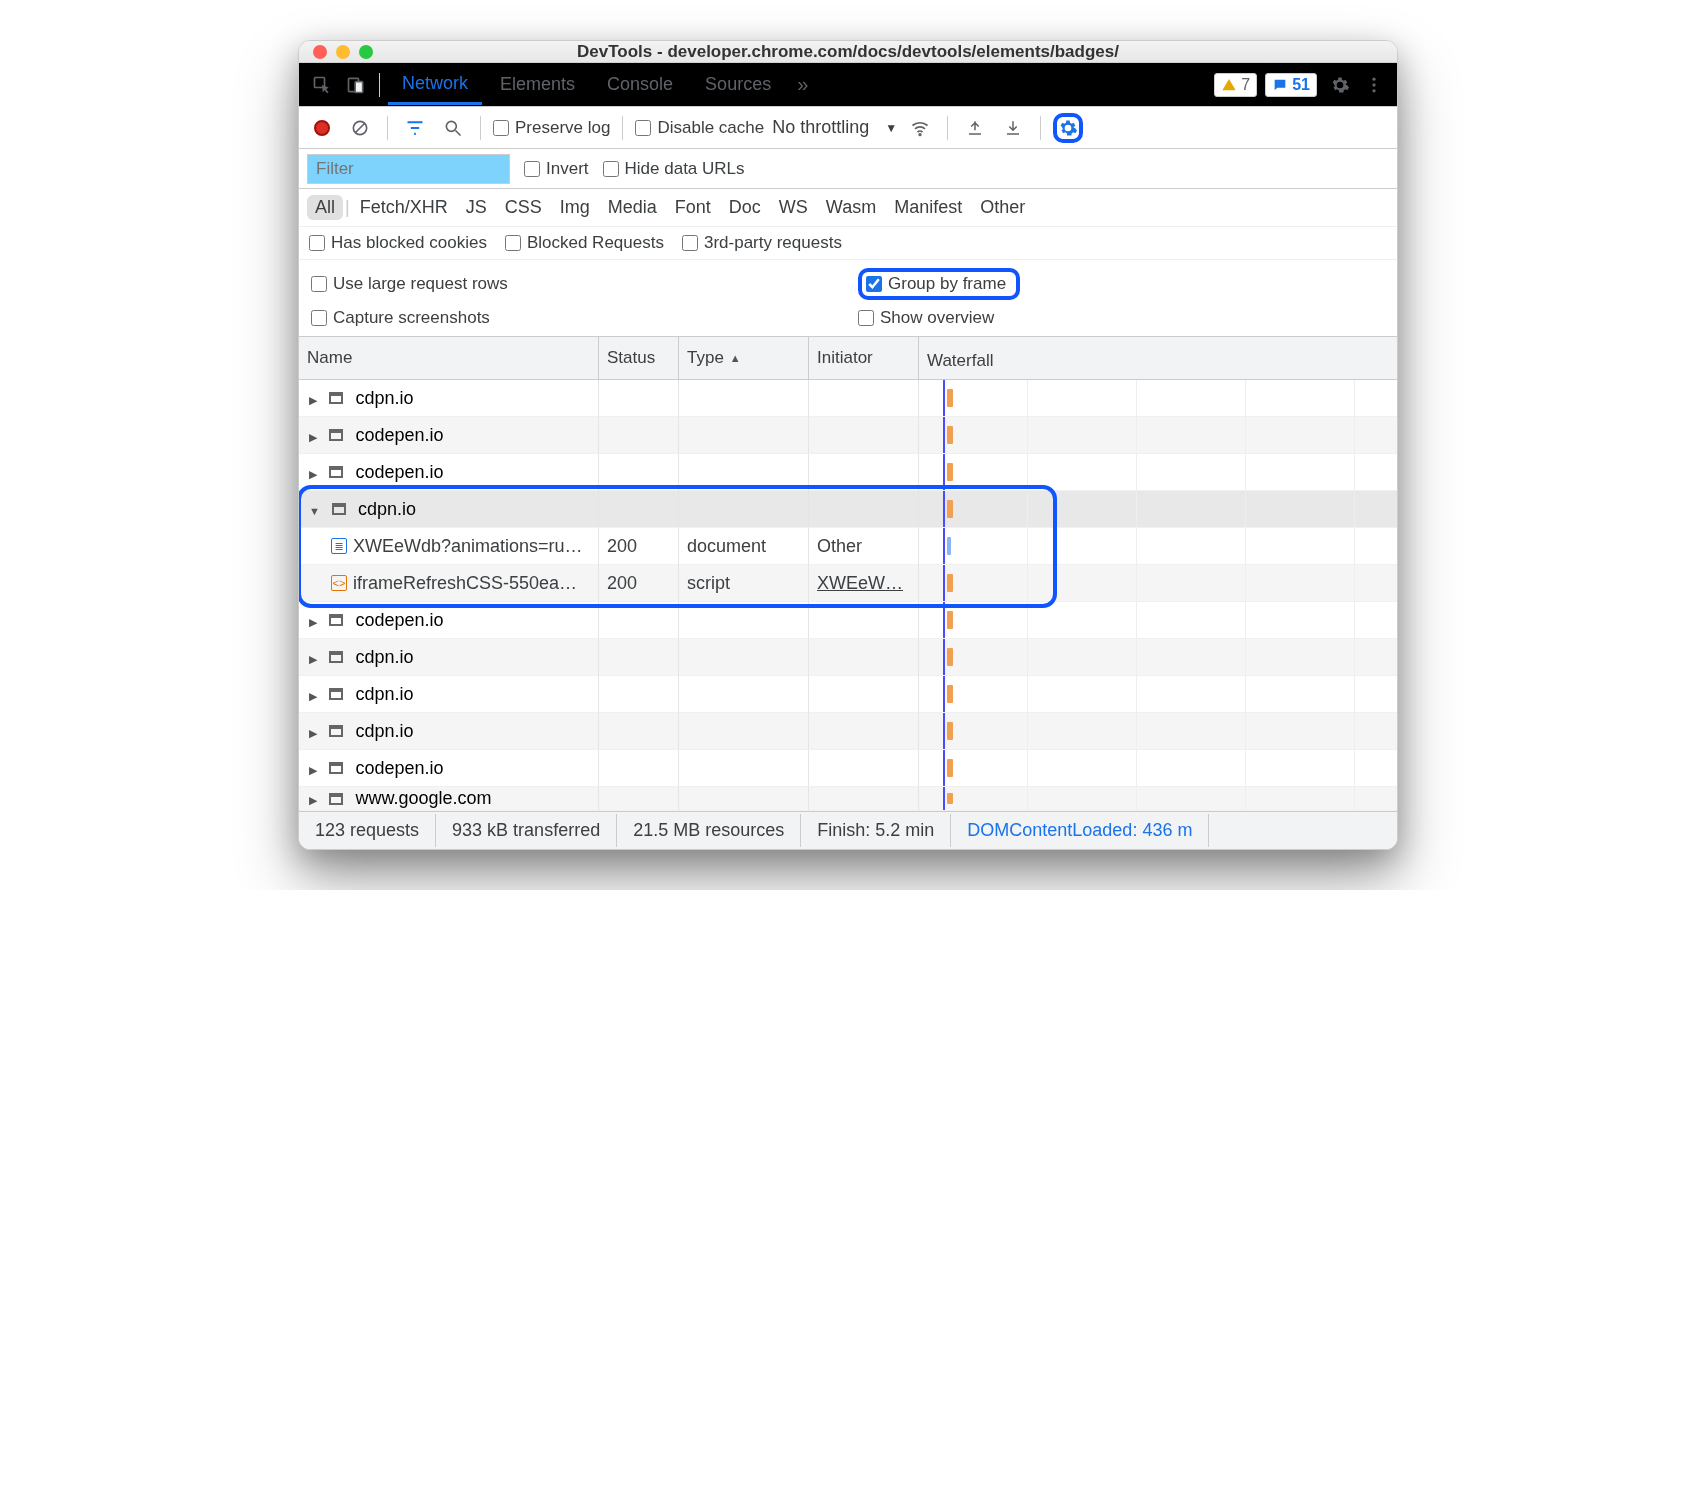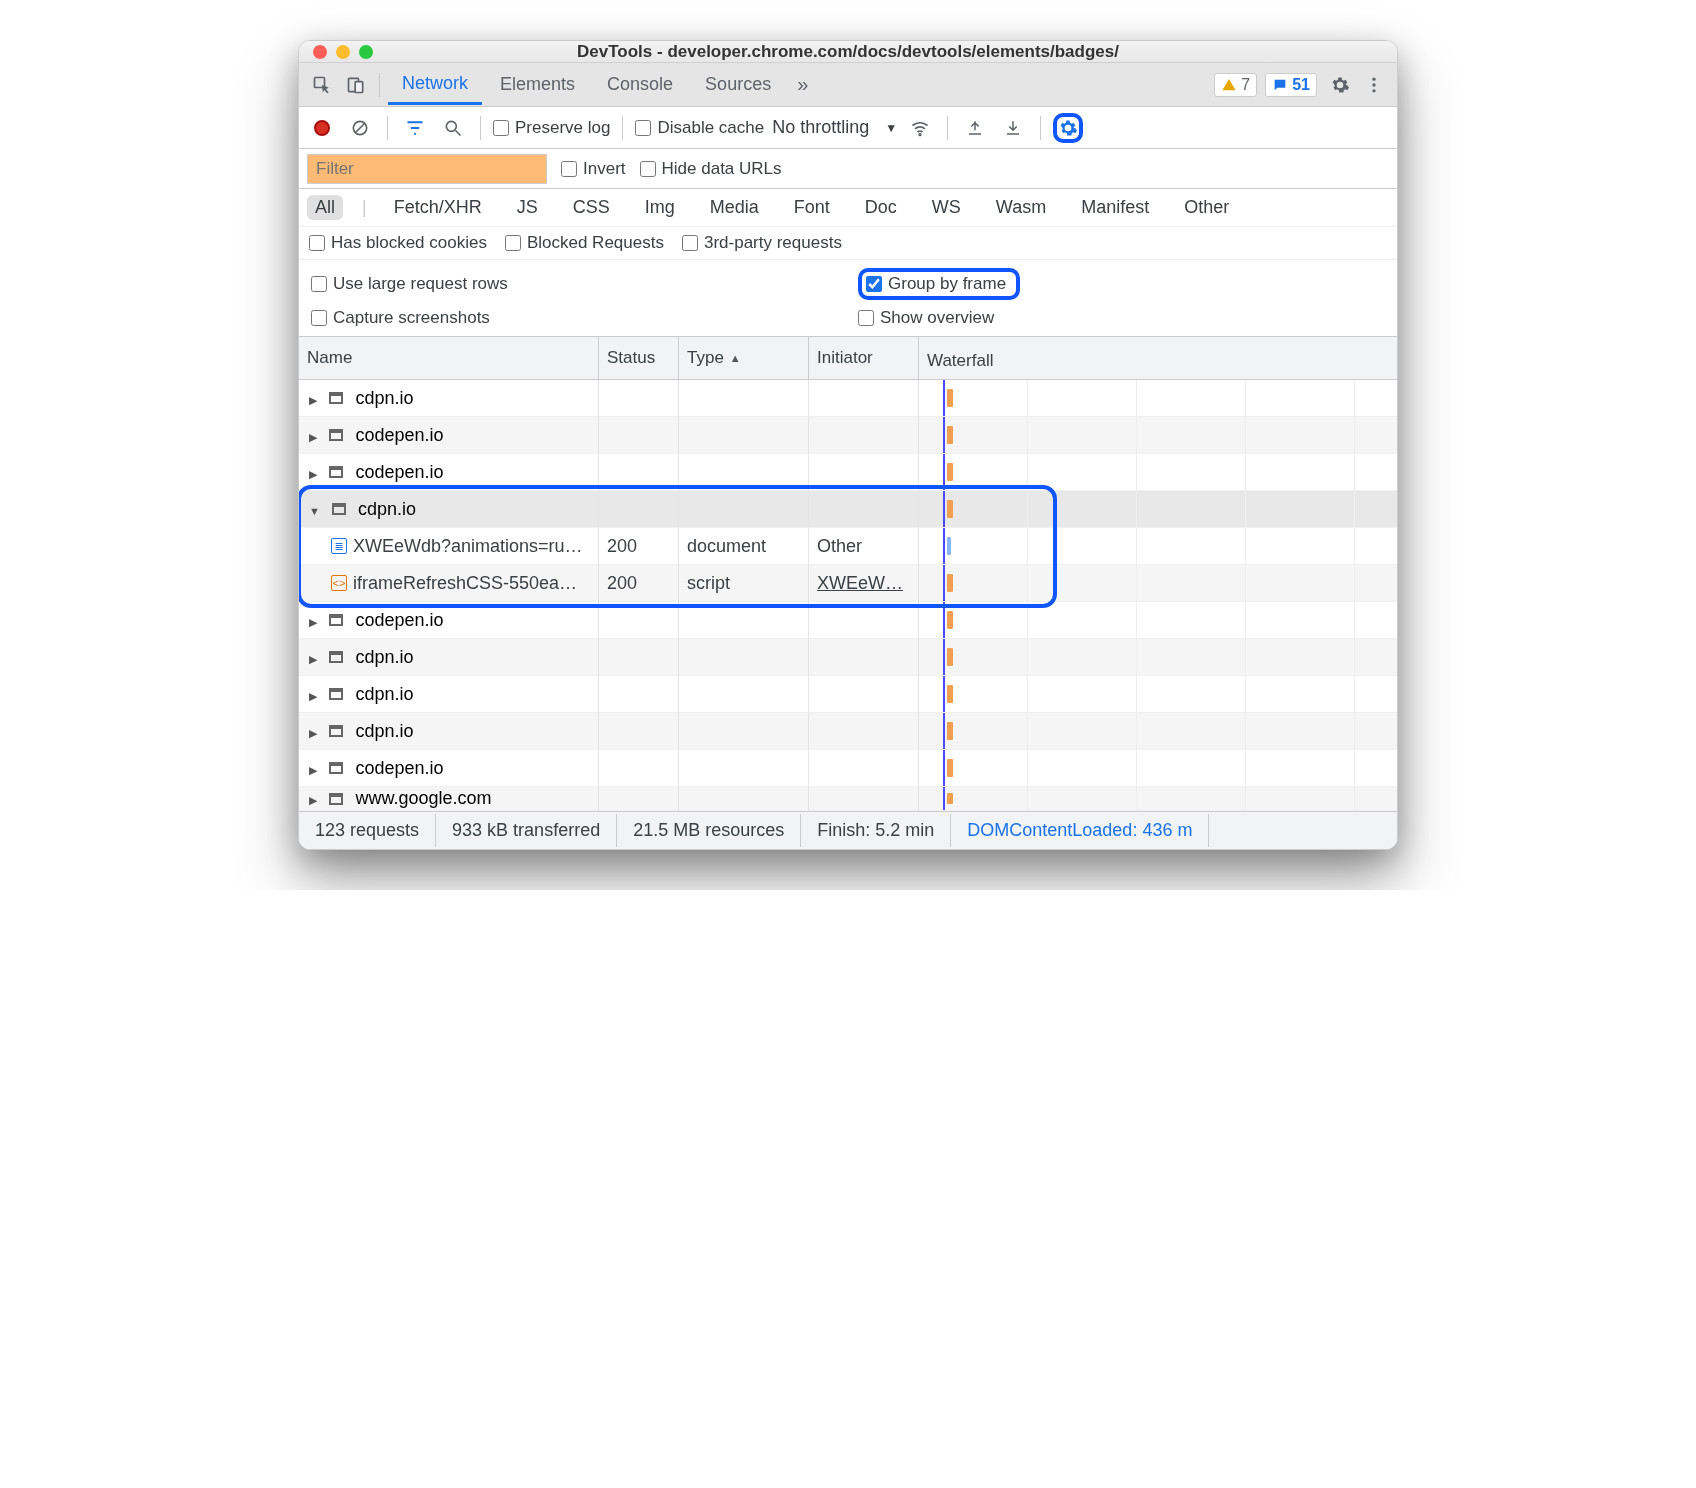--- a/index.html
+++ b/index.html
@@ -3,40 +3,40 @@
 <meta charset="utf-8">
 <style>
   * { box-sizing: border-box; margin: 0; padding: 0; font-family: -apple-system, BlinkMacSystemFont, "Segoe UI", Helvetica, Arial, sans-serif; }
   body { background: #fff; display: flex; justify-content: center; align-items: flex-start; padding: 40px; }
   .window { width: 1100px; background: #fff; border: 1px solid #ccc; border-radius: 12px; box-shadow: 0 30px 60px rgba(0,0,0,0.35), 0 10px 30px rgba(0,0,0,0.25); overflow: hidden; }
   .titlebar { display: flex; align-items: center; height: 22px; padding: 4px 14px; background: linear-gradient(#f3f3f3,#e7e7e7); border-bottom: 1px solid #d0d0d0; position: relative; }
   .traffic { display: flex; gap: 9px; }
   .traffic-dot { width: 14px; height: 14px; border-radius: 50%; }
   .dot-red { background:#ff5f57; } .dot-yellow { background:#febc2e; } .dot-green { background:#28c840; }
   .titlebar-title { position:absolute; left:0; right:0; text-align:center; font-weight:600; font-size:17px; color:#333; pointer-events:none; }
-  .tabbar { display:flex; align-items:center; border-bottom:1px solid #ccc; padding:0 8px; height:44px; background:#e5e5e5; gap:4px; }
+  .tabbar { display:flex; align-items:center; border-bottom:1px solid #ccc; padding:0 8px; height:44px; background:#000000; gap:4px; }
   .icon-btn { display:inline-flex; align-items:center; justify-content:center; width:30px; height:30px; color:#5f6368; border-radius:3px; }
   .tab { padding:8px 14px; font-size:18px; color:#5f6368; cursor:pointer; }
   .tab.active { color:#1a73e8; border-bottom:3px solid #1a73e8; margin-bottom:-1px; font-weight:500; }
   .tab-more { font-size:20px; color:#5f6368; padding:0 8px; cursor:pointer; }
   .spacer { flex:1; }
   .badge { display:flex; align-items:center; gap:4px; border:1px solid #ccc; border-radius:3px; padding:2px 6px; font-size:16px; margin-right:4px; background:#fff; }
   .badge.warn svg { color:#e6a700; } .badge.warn span.num { color:#5f6368; }
   .badge.info svg { color:#1a73e8; } .badge.info span.num { color:#1a73e8;font-weight:bold; }
   .actionbar { display:flex; align-items:center; border-bottom:1px solid #ccc; padding:4px 8px; height:42px; gap:8px; }
   .divider { width:1px; height:24px; background:#ccc; margin:0 4px; }
   .record-dot { width:16px; height:16px; border-radius:50%; background:#d93025; border:2px solid #a50e0e; }
   .cb { display:flex; align-items:center; gap:6px; font-size:17px; color:#3c4043; cursor:pointer; }
   .cb input[type="checkbox"] { width:16px; height:16px; accent-color:#1a73e8; }
   .select-like { display:flex; align-items:center; gap:16px; font-size:18px; color:#3c4043; cursor:pointer; }
   .select-like .tri { font-size:12px; }
   .hl { border:4px solid #1155ff; border-radius:10px; }
   .filterbar { display:flex; align-items:center; gap:14px; border-bottom:1px solid #ccc; padding:4px 8px; height:40px; }
-  .filter-input { width:240px; border:1px solid #ccc; padding:4px 8px; font-size:17px; color:#5f6368; background:#fdba74; }
-  .typebar { display:flex; align-items:center; gap:19px; padding:6px 8px; font-size:18px; color:#3c4043; border-bottom:1px solid #eee; flex-wrap:wrap; }
+  .filter-input { width:203px; border:1px solid #ccc; padding:4px 8px; font-size:17px; color:#5f6368; background:#7dd3fc; }
+  .typebar { display:flex; align-items:center; gap:2px; padding:6px 8px; font-size:18px; color:#3c4043; border-bottom:1px solid #eee; flex-wrap:wrap; }
   .type-chip { padding:2px 8px; cursor:pointer; }
   .type-chip.active { background:#e0e0e0; border-radius:6px; }
   .sep { color:#ccc; }
   .checkrow { display:flex; align-items:center; gap:18px; padding:6px 10px; border-bottom:1px solid #eee; font-size:18px; }
   .settings-grid { display:grid; grid-template-columns: 1fr 1fr; gap:8px 20px; padding:8px 12px; border-bottom:1px solid #ccc; font-size:18px; color:#3c4043; }
   .settings-grid .cb.hlbox { border:4px solid #1155ff; border-radius:10px; padding:2px 10px 2px 4px; display:inline-flex; width:fit-content; }
   .table-head { display:grid; grid-template-columns: 300px 80px 130px 110px 1fr; border-bottom:1px solid #ccc; background:#f1f3f4; font-size:17px; color:#3c4043; }
   .table-head > div { padding:8px 8px; border-right:1px solid #ccc; display:flex; align-items:center; gap:6px; }
   .table-head > div:last-child { border-right:0;margin-top:6px; }
   .rows { position:relative; }

